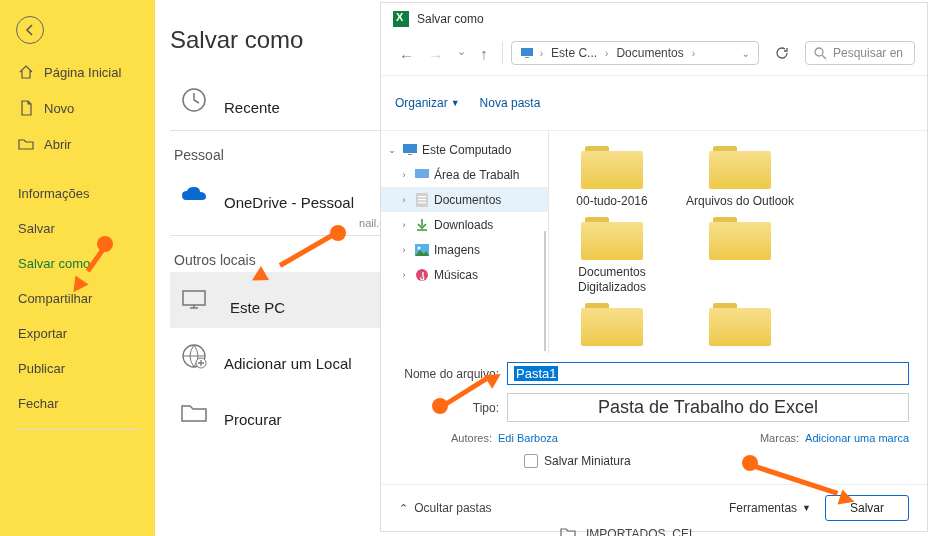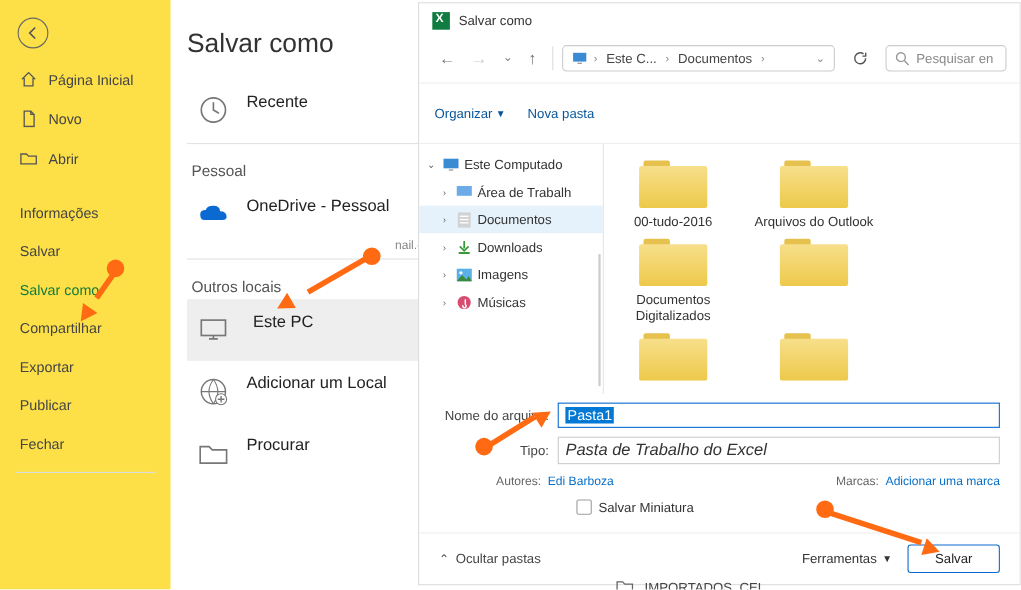--- a/index.html
+++ b/index.html
@@ -9,21 +9,21 @@
   .backstage-sidebar { position: absolute; left: 0; top: 0; width: 155px; height: 536px; background: #fde047; padding: 8px 0; }
   .back-circle { width: 28px; height: 28px; border: 1px solid #666; border-radius: 50%; margin: 8px 0 10px 16px; display: flex; align-items: center; justify-content: center; cursor: pointer; }
   .bs-item { display: flex; align-items: center; gap: 10px; padding: 10px 18px; cursor: pointer; font-size: 13px; color: #444; }
   .bs-item.active { color: #0f7b3e; }
   .bs-item .bi-icon { width: 16px; height: 16px; display: flex; align-items: center; justify-content: center; }
   .bs-divider { height: 1px; background: #ddd; margin: 8px 14px; }
   
   
   .saveas-panel { position: absolute; left: 170px; top: 0; width: 240px; height: 536px; }
   .saveas-title { font-size: 24px; font-weight: 500; padding: 26px 0 18px 0; color: #333; }
-  .loc-item { display: flex; align-items: flex-start; gap: 14px; padding: 12px 8px; cursor: pointer; }
+  .loc-item { display: flex; align-items: flex-end; gap: 14px; padding: 12px 8px; cursor: pointer; }
   .loc-item.highlight { background: #eee; gap: 20px; }
   .loc-icon { width: 32px; height: 32px; display: flex; align-items: center; justify-content: center; font-size: 20px; }
   .loc-main { font-size: 15px; color: #222; }
   .loc-header { font-size: 14px; color: #555; padding: 8px 0 4px 4px; margin-top: 8px; }
   .panel-divider { height: 1px; background: #e2e2e2; margin: 2px 0; }
   
   
   .dialog { position: absolute; left: 380px; top: 2px; width: 548px; height: 530px; background: #fff; border: 1px solid #ddd; display: flex; flex-direction: column; }
   .dlg-title { display: flex; align-items: center; gap: 8px; padding: 8px 12px; font-size: 12px; }
   .excel-icon { width: 16px; height: 16px; background: #107c41; position: relative; }
@@ -55,21 +55,21 @@
   .folder-ic { width: 66px; height: 48px; position: relative; }
   .folder-ic::before { content: ""; position: absolute; left: 6px; top: 3px; width: 24px; height: 8px; background: #e6c14d; border-radius: 2px 2px 0 0; }
   .folder-ic::after { content: ""; position: absolute; left: 2px; top: 8px; width: 62px; height: 38px; background: linear-gradient(#f7df8b, #edc94a); border-radius: 2px; }
   .folder-label { line-height: 1.2; max-width: 110px; }
   
   .dlg-fields { padding: 8px 18px 6px 18px; font-size: 12px; }
   .field-row { display: flex; align-items: center; margin-bottom: 8px; gap: 8px; }
   .field-label { width: 100px; text-align: right; color: #444; font-size: 12px; }
   .field-input { flex: 1; border: 1px solid #0a6ad1; padding: 3px 6px; font-size: 13px; }
   .field-input .seltext { background: #0078d4; color: #fff; padding: 0 2px; }
-  .field-select { flex: 1; border: 1px solid #ccc; padding: 3px 6px; font-size: 15px; display: flex; justify-content: flex-start; align-items: center; font-style: italic; }
+  .field-select { flex: 1; border: 1px solid #ccc; padding: 3px 6px; font-size: 18px; display: flex; justify-content: center; align-items: center; }
   .meta-row { display: flex; align-items: center; gap: 6px; margin: 10px 0 6px 0; }
   .meta-label { color: #666; font-size: 11px; padding-left: 52px;}
   .meta-val { color: #076fc7; font-size: 11px; }
   .meta-gap { flex: 1; }
   .cb-row { display: flex; align-items: center; gap: 6px; padding-left: 125px; margin: 10px 0; }
   .cb { width: 14px; height: 14px; border: 1px solid #9e9e9e; border-radius: 2px; }
   
   .dlg-footer { display: flex; align-items: center; padding: 10px 18px; border-top: 1px solid #eee; gap: 14px; font-size: 12px; }
   .footer-left { display: flex; align-items: center; gap: 6px; cursor: pointer; color: #444; }
   .footer-spacer { flex: 1; }

